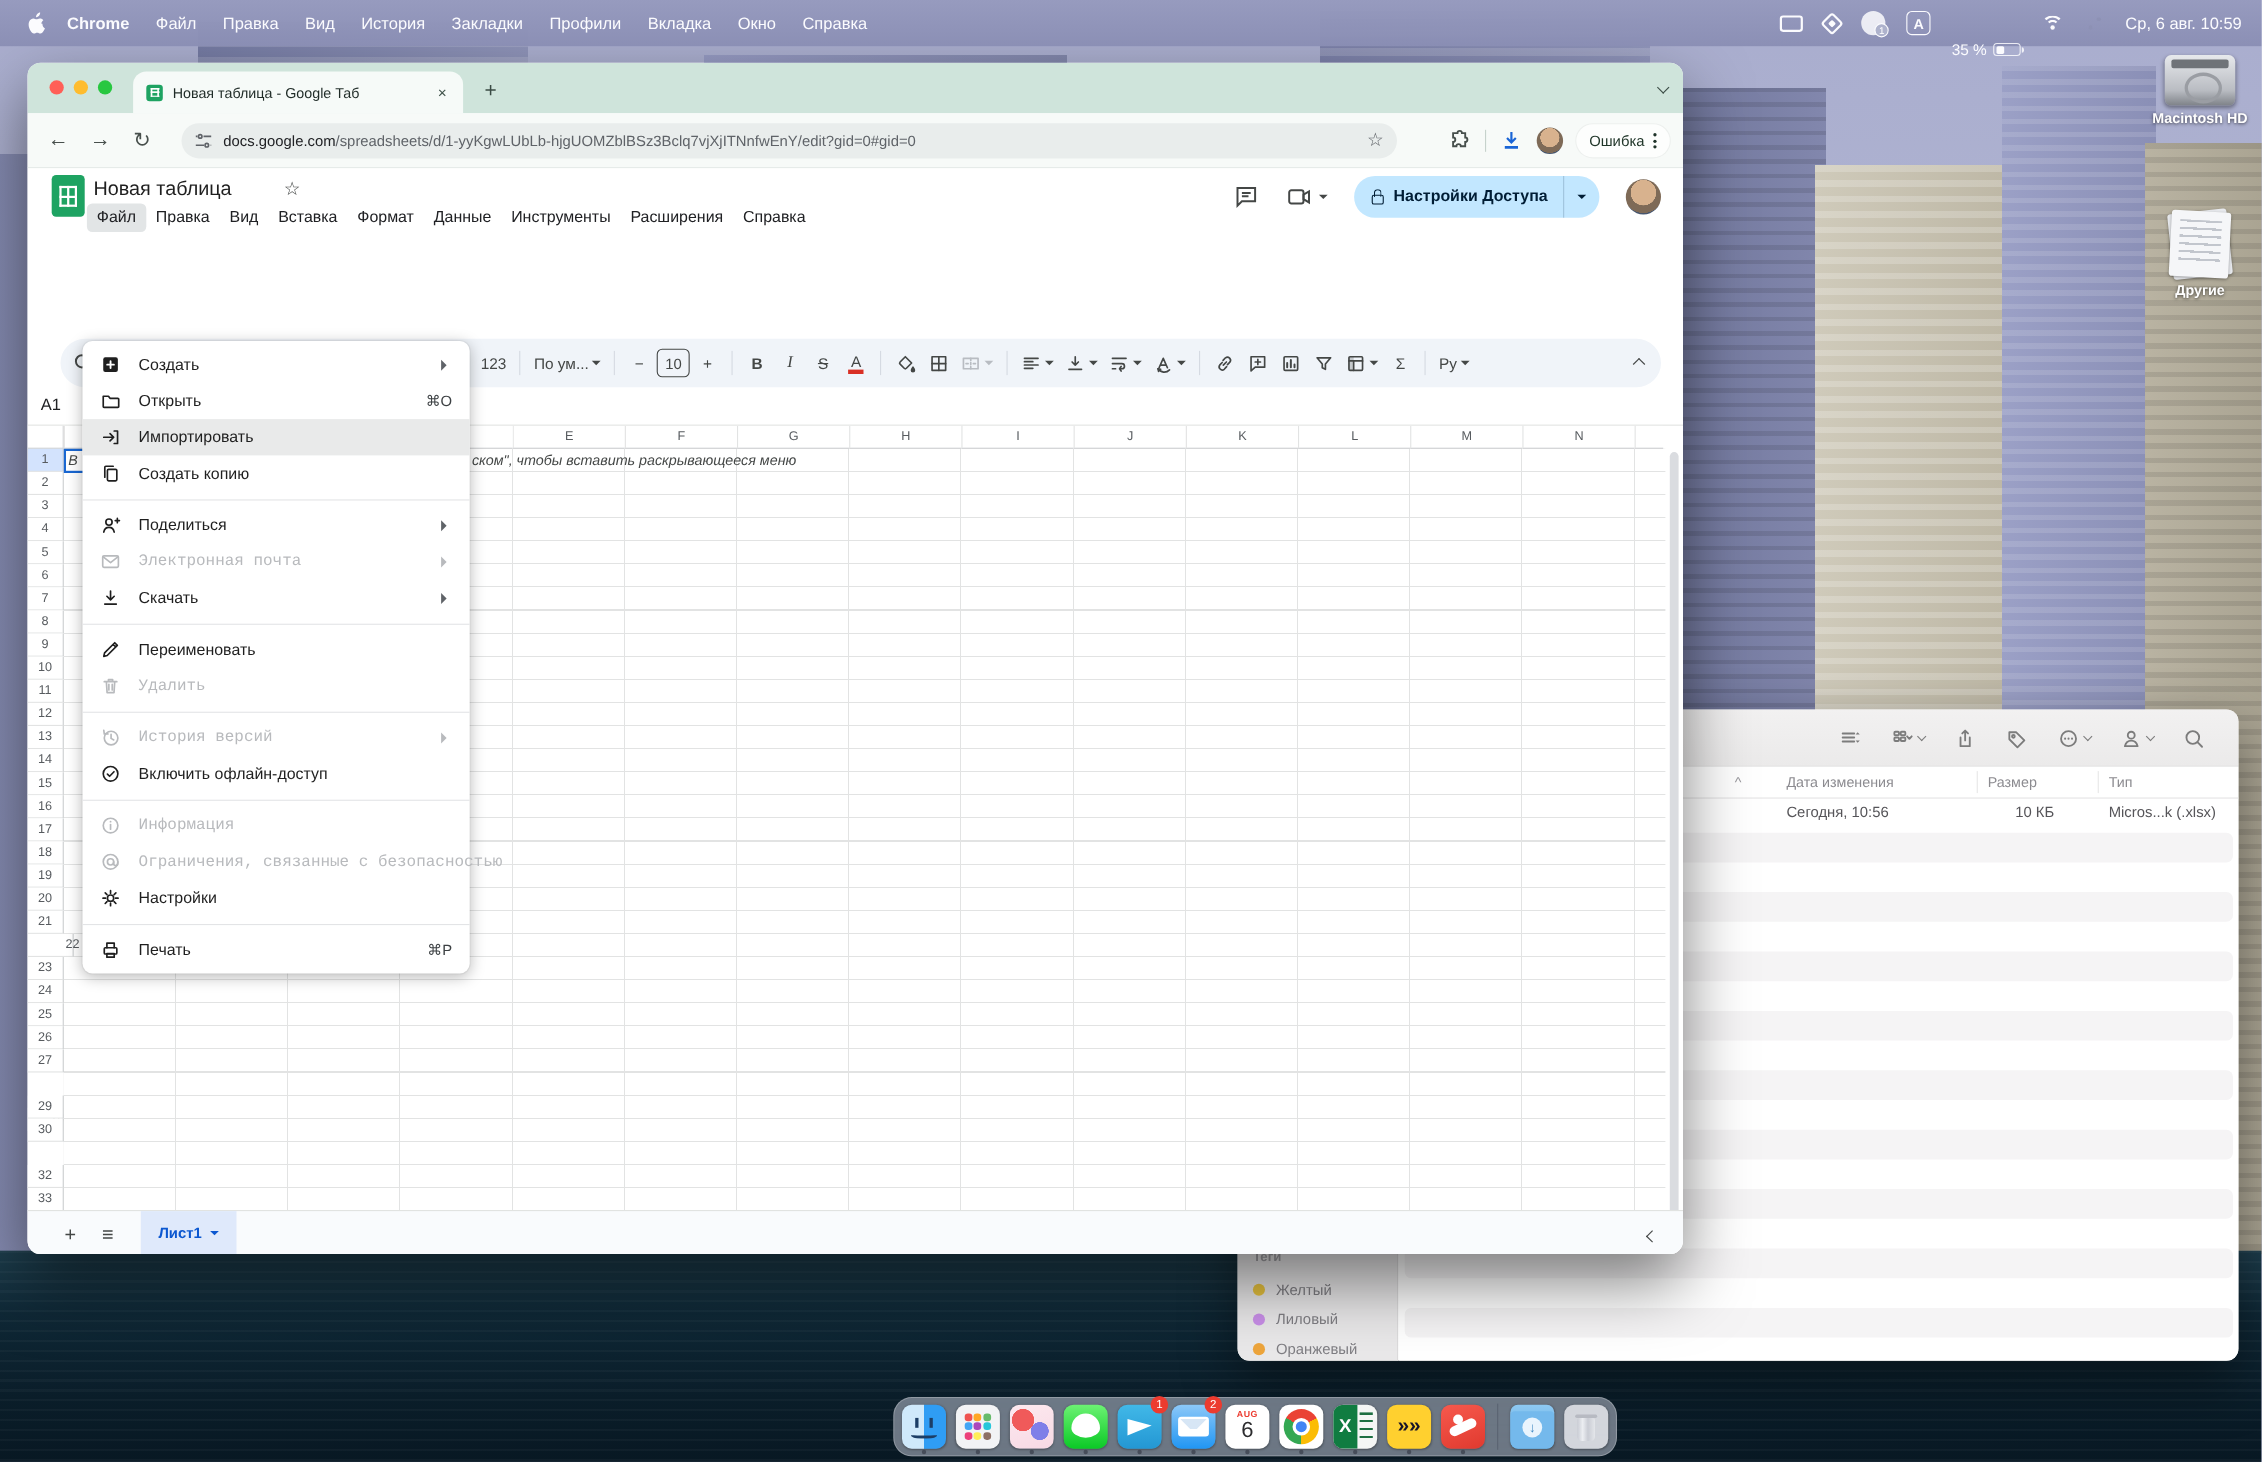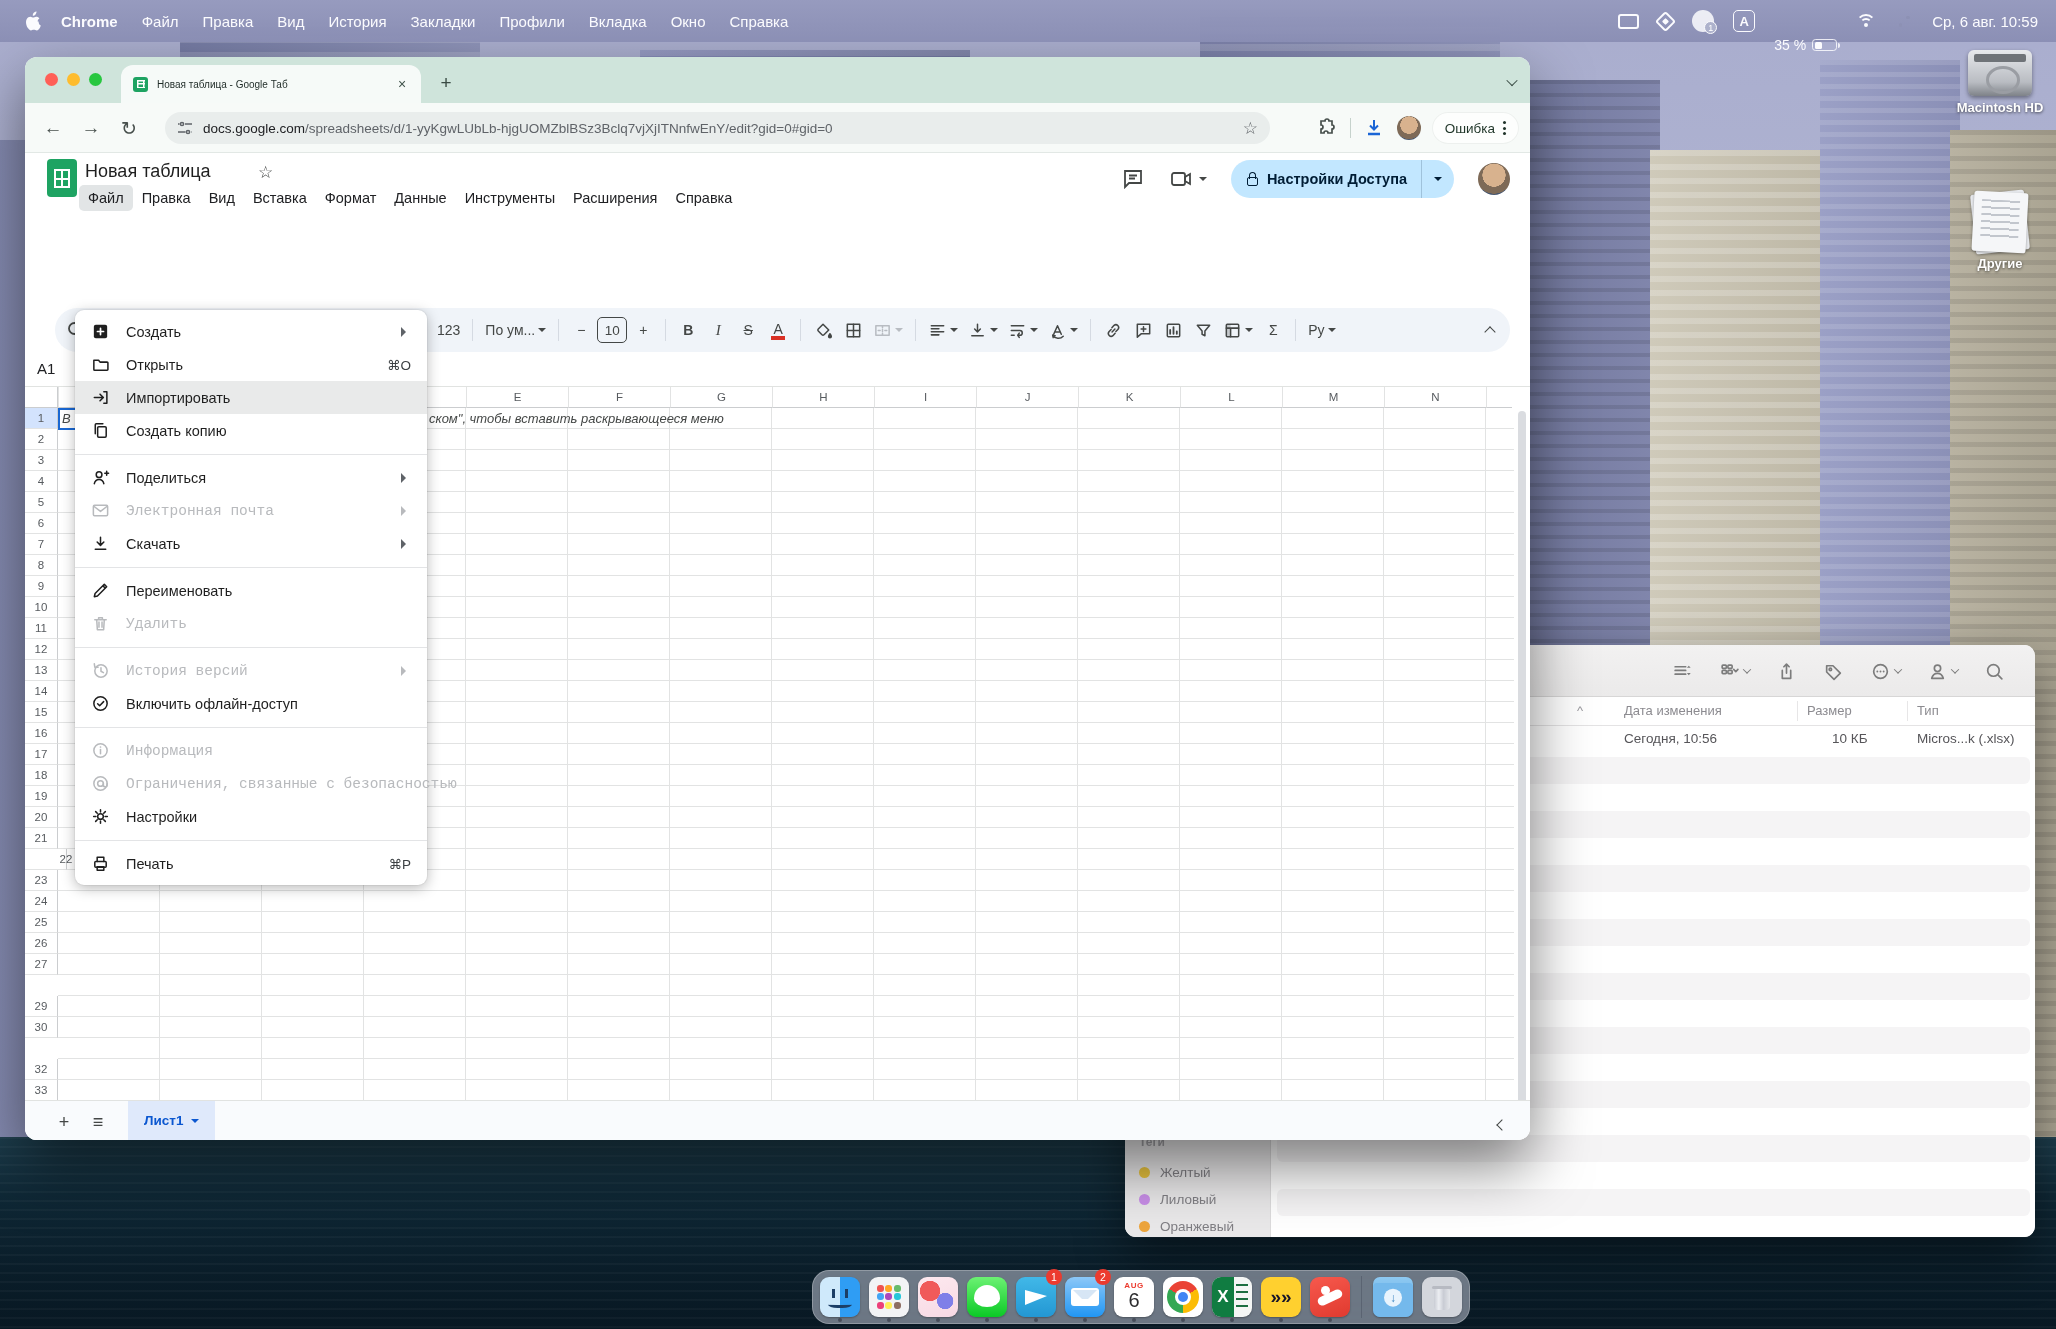--- a/index.html
+++ b/index.html
@@ -91,21 +91,21 @@
   .f-stripe.g { background:#f5f4f5; }
 
   
   .chrome { position:absolute; left:25px; top:57px; width:1505px; height:1083px; border-radius:12px; overflow:hidden; z-index:10;
     box-shadow:0 25px 60px rgba(0,0,0,.5); background:#fff; }
   .tabstrip { position:absolute; left:0; right:0; top:0; height:46px; background:#cfe4db; }
   .tl { position:absolute; top:16px; width:13px; height:13px; border-radius:50%; }
   .tl.r { left:20px; background:#ff5f57; } .tl.y { left:42px; background:#febc2e; } .tl.g { left:64px; background:#28c740; }
   .tab { position:absolute; left:96px; top:8px; width:300px; height:38px; background:#f6faf8; border-radius:12px 12px 0 0;
     display:flex; align-items:center; padding:0 10px 0 12px; gap:9px; }
-  .tab .ttl { font-size:10px; color:#1f2b27; white-space:nowrap; overflow:hidden; text-overflow:ellipsis; flex:1; }
+  .tab .ttl { font-size:13px; color:#1f2b27; white-space:nowrap; overflow:hidden; text-overflow:ellipsis; flex:1; }
   .tab .close { color:#41544c; font-size:14px; width:18px; height:18px; display:flex; align-items:center; justify-content:center; border-radius:50%; }
   .sheets-fav { width:15px; height:15px; background:#1ea362; border-radius:3px; position:relative; flex:none; }
   .sheets-fav::after { content:""; position:absolute; inset:3.5px;
     background:linear-gradient(#fff,#fff) left/1.5px 100% no-repeat, linear-gradient(#fff,#fff) top/100% 1.5px no-repeat,
     linear-gradient(#fff,#fff) bottom/100% 1.5px no-repeat, linear-gradient(#fff,#fff) right/1.5px 100% no-repeat,
     linear-gradient(#fff,#fff) center/100% 1.5px no-repeat; }
   .newtab { position:absolute; left:408px; top:13px; width:26px; height:26px; border-radius:50%; color:#3a4b44; font-size:19px;
     display:flex; align-items:center; justify-content:center; }
   .tabsearch { position:absolute; right:14px; top:15px; color:#3a4b44; }
   .navbar { position:absolute; left:0; right:0; top:46px; height:50px; background:#f7faf8; border-bottom:1px solid #e2e8e5; }

